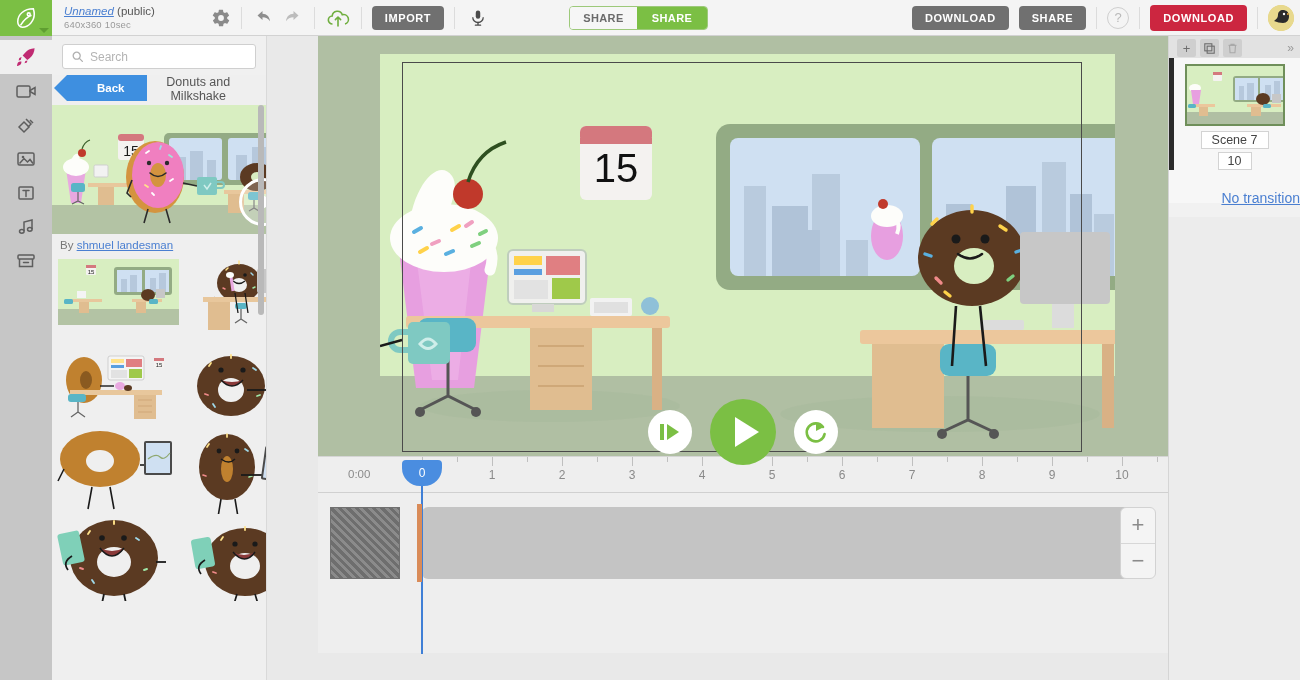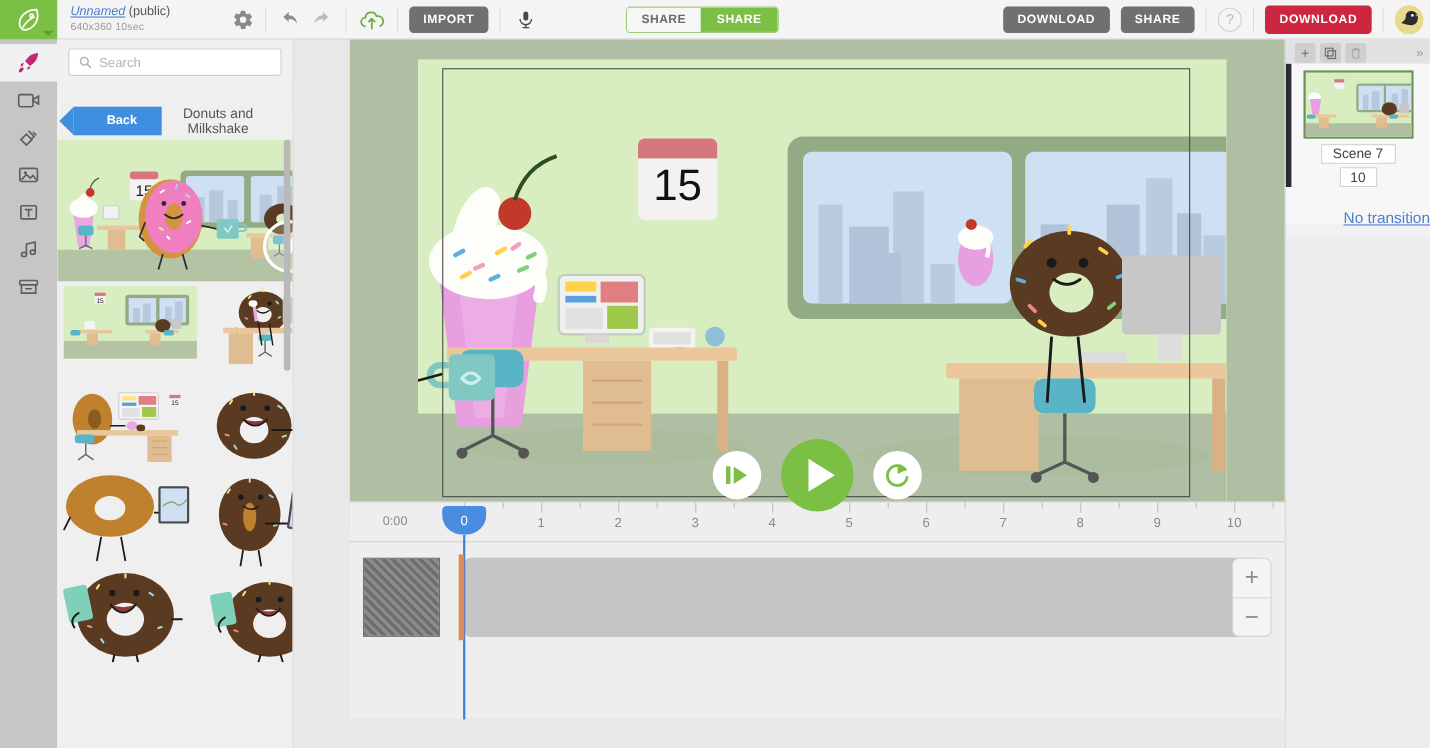--- a/index.html
+++ b/index.html
@@ -94,22 +94,22 @@
     position: relative; background: #fff; border: 1px solid #cfcfcf;
     border-radius: 3px; height: 25px; display: flex; align-items: center;
   }
   .search-box svg { margin: 0 6px 0 8px; color: #b0b0b0; flex: none; }
   .search-box input {
     border: none; outline: none; font-size: 12px; color: #555; width: 100%;
     background: transparent; font-family: inherit;
   }
   .search-box input::placeholder { color: #b4b4b4; }
 
-  .catbar { display: flex; align-items: center; height: 26px; background: #efefef;
-            position: relative; margin-top: 22px; }
+  .catbar { display: flex; height: 26px; background: #efefef;
+            position: relative; }
   .back-btn {
     position: relative; background: #3e8fe0; color: #fff; font-size: 11.5px;
     font-weight: bold; height: 26px; line-height: 26px; padding: 0 22px 0 30px;
     margin-left: 15px; cursor: pointer; text-align: center;
   }
   .back-btn::before {
     content: ""; position: absolute; left: -13px; top: 0;
     border-top: 13px solid transparent; border-bottom: 13px solid transparent;
     border-right: 13px solid #3e8fe0;
   }
@@ -488,20 +488,24 @@
           <rect x="224" y="64" width="19" height="19" rx="2" fill="#c7c7c7"></rect>
 
           <rect x="196" y="87" width="13" height="8" rx="2.5" fill="#59b5c6"></rect>
           <path d="M202 95v8M197 106l5-3 5 3" stroke="#666" stroke-width="1.2" fill="none"></path>
         </svg>
         <div class="hero-play">
           <span class="tri"></span>
         </div>
       </div>
 
+      <div class="byline">
+        <span>By</span>
+        <a href="#">shmuel landesman</a>
+      </div>
 
       <div class="asset-grid">
 
         <div class="asset">
           <svg viewBox="0 0 125 85" width="125" height="85">
             <rect width="125" height="85" fill="#efefef"></rect>
             <rect x="2" y="4" width="121" height="66" fill="#d8eec1"></rect>
             <rect x="2" y="54" width="121" height="16" fill="#b3c3a4"></rect>
             <rect x="58" y="12" width="58" height="28" rx="3" fill="#93ab84"></rect>
             <rect x="61" y="15" width="25" height="22" fill="#cfe0f2"></rect>

